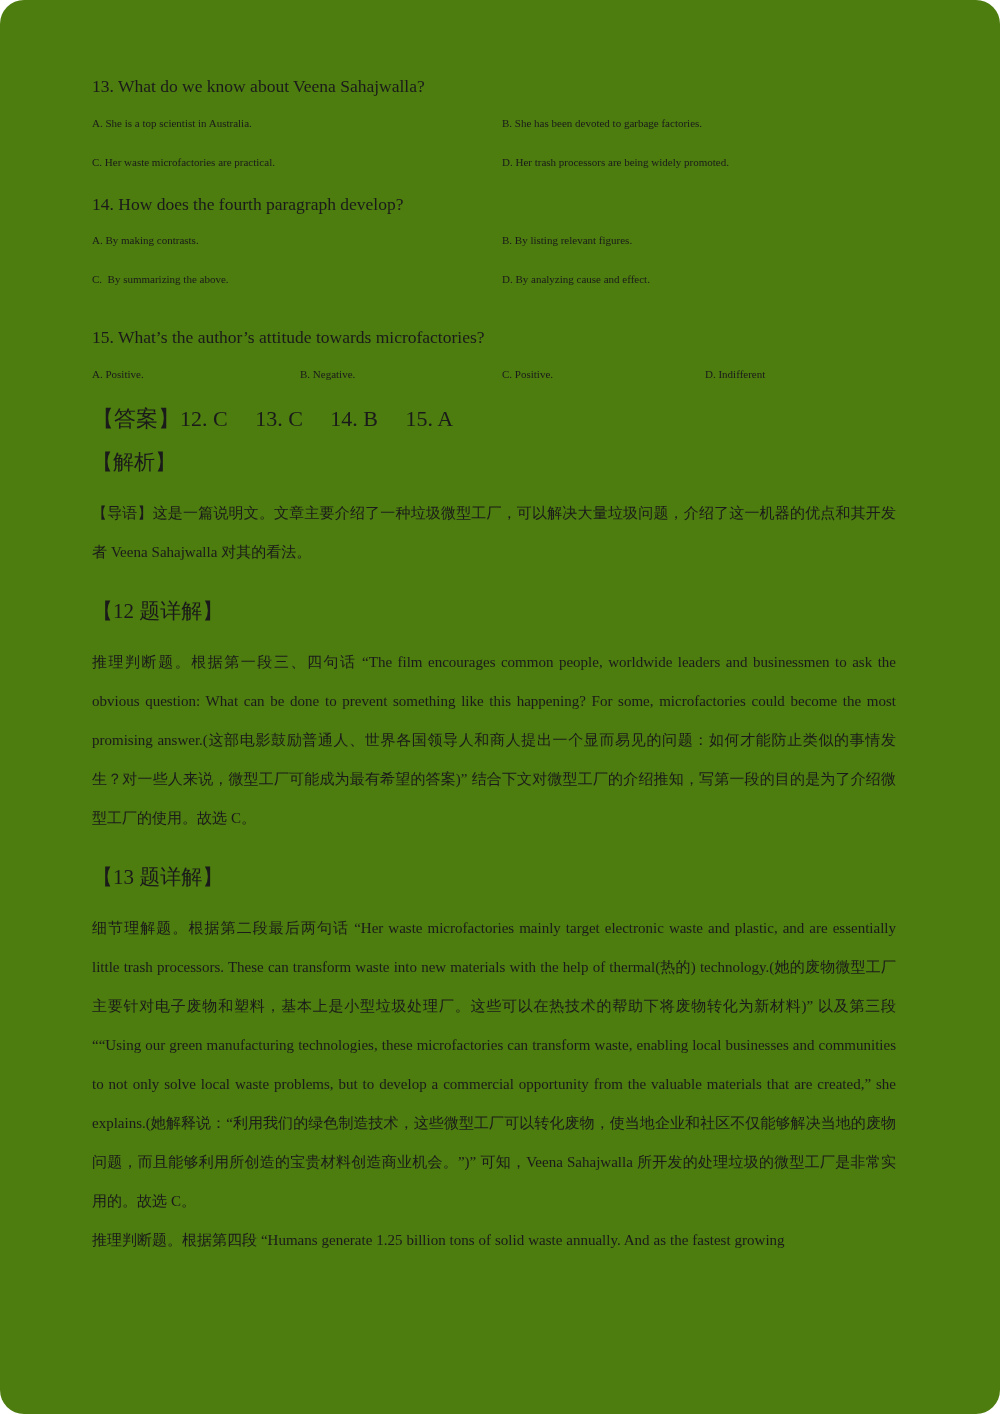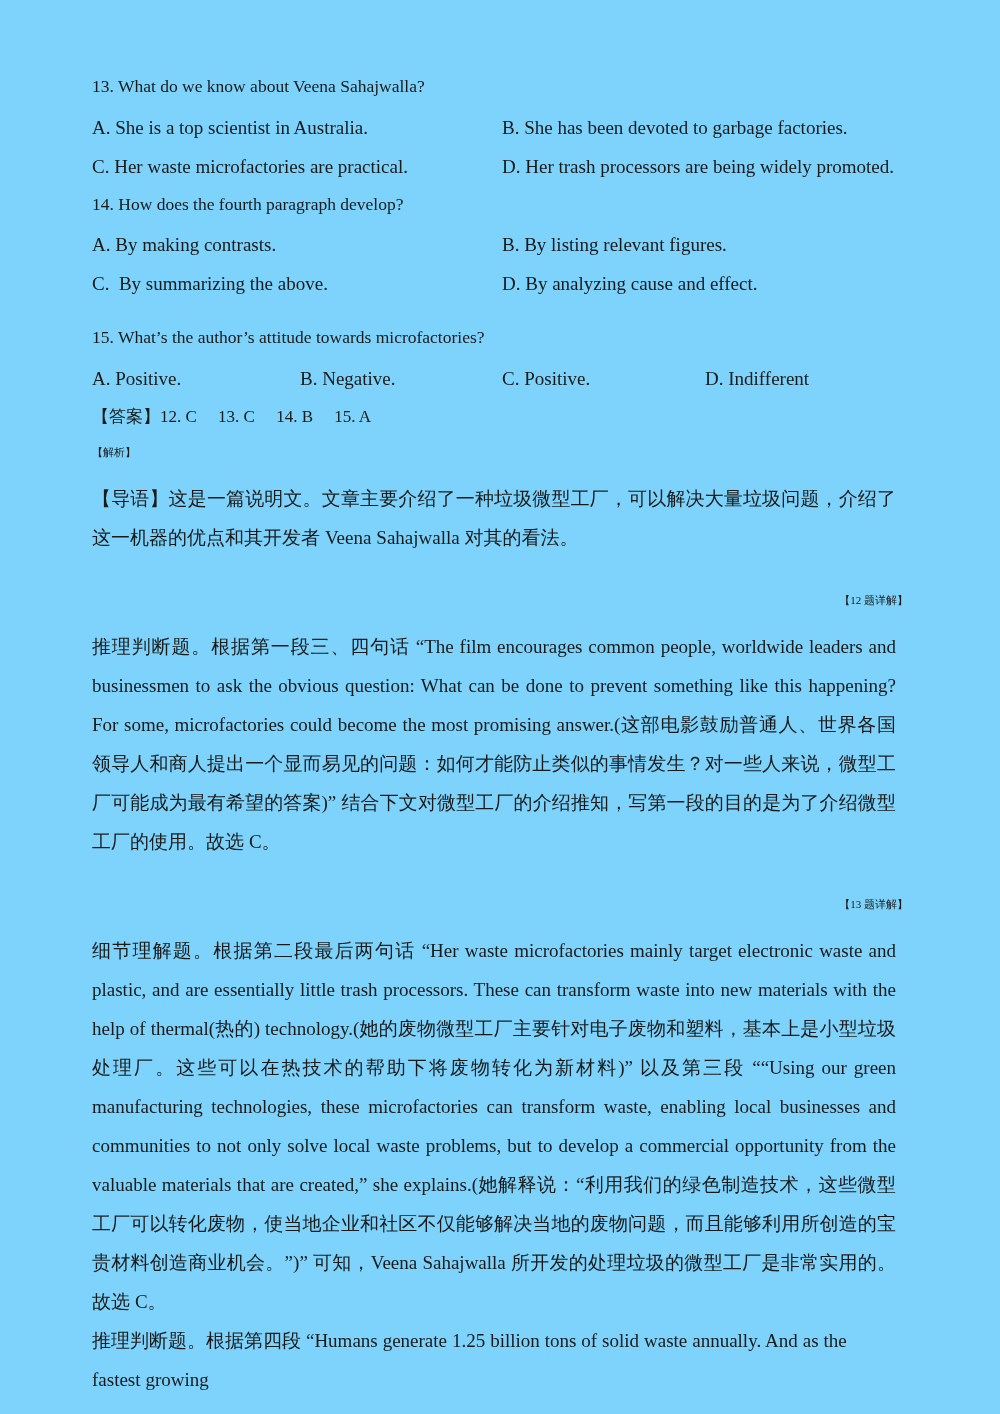--- a/index.html
+++ b/index.html
@@ -14,84 +14,85 @@
     font-family: "Liberation Serif", "DejaVu Serif", serif;
     color: #1a1a1a;
     -webkit-font-smoothing: antialiased;
   }
   .page {
     position: relative;
     width: 1000px;
     height: 1414px;
     box-sizing: border-box;
     padding: 78px 92px 0 92px;
-    background: #7dd3fc;
+    background: #4d7c0f;
+    border-radius: 24px;
   }
   .content {
     width: 816px;
   }
 
   
   .q-line {
     font-size: 17.5px;
     line-height: 1;
     margin: 0 0 22px 0;
     white-space: pre;
   }
   .opt-row {
     position: relative;
     height: 17px;
     margin: 0 0 22px 0;
-    font-size: 19px;
+    font-size: 11px;
     line-height: 1;
   }
   .opt-row .col {
     position: absolute;
     top: 0;
     white-space: pre;
   }
   .opt-row .c1 { left: 0px; }
   .opt-row .c2 { left: 410px; }
 
   .opt-row4 .c1 { left: 0px; }
   .opt-row4 .c2 { left: 208px; }
   .opt-row4 .c3 { left: 410px; }
   .opt-row4 .c4 { left: 613px; }
 
   .gap-lg { height: 16px; }
 
   
   .answer-line {
-    font-size: 17px;
+    font-size: 22px;
     line-height: 1;
     margin: 12px 0 22px 0;
     white-space: pre;
   }
 
   
   .sec-head {
-    font-size: 11px;
+    font-size: 21px;
     line-height: 1;
     margin: 0 0 21px 0;
     white-space: pre;
   }
 
   
   .para {
-    font-size: 19px;
+    font-size: 15px;
     line-height: 39px;
     margin: 0 12px 0 0;
     text-align: justify;
     text-justify: inter-character;
     text-align-last: left;
     word-spacing: 0.2px;
   }
   .para.tight { text-align: left; }
 
-  .para + .sec-head { margin-top: 38px; text-align: right; }
+  .para + .sec-head { margin-top: 29px; }
 </style>
 </head>
 <body>
 
 <div class="page">
   <div class="content">
 
     <p class="q-line">13. What do we know about Veena Sahajwalla?</p>
 
     <div class="opt-row">

